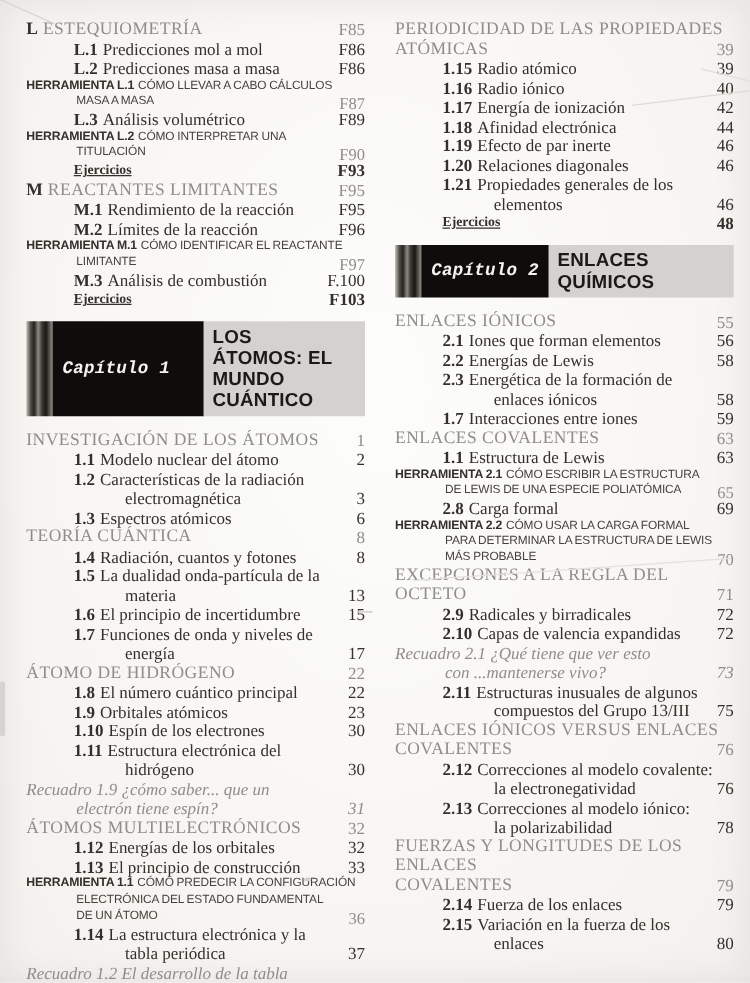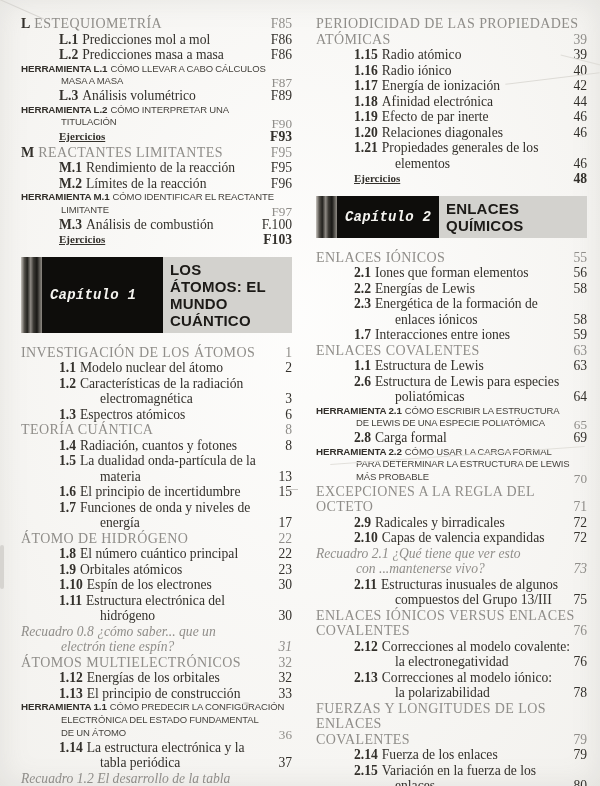--- a/index.html
+++ b/index.html
@@ -188,21 +188,21 @@
     <div class="entry item">
       <span class="etext"><span class="enum">1.10</span><span class="elabel">Espín de los electrones</span></span>
       <span class="epage">30</span>
     </div>
     <div class="entry item">
       <span class="etext"><span class="enum">1.11</span><span class="elabel">Estructura electrónica del
 hidrógeno</span></span>
       <span class="epage">30</span>
     </div>
     <div class="entry box">
-      <span class="etext"><span class="elabel">Recuadro 0.8 ¿cómo saber... que un
+      <span class="etext"><span class="elabel">Recuadro 1.9 ¿cómo saber... que un
 electrón tiene espín?</span></span>
       <span class="epage">31</span>
     </div>
     <div class="entry section">
       <span class="etext"><span class="elabel">ÁTOMOS MULTIELECTRÓNICOS</span></span>
       <span class="epage">32</span>
     </div>
     <div class="entry item">
       <span class="etext"><span class="enum">1.12</span><span class="elabel">Energías de los orbitales</span></span>
       <span class="epage">32</span>
@@ -295,25 +295,20 @@
       <span class="etext"><span class="enum">1.7</span><span class="elabel">Interacciones entre iones</span></span>
       <span class="epage">59</span>
     </div>
     <div class="entry section">
       <span class="etext"><span class="elabel">ENLACES COVALENTES</span></span>
       <span class="epage">63</span>
     </div>
     <div class="entry item">
       <span class="etext"><span class="enum">1.1</span><span class="elabel">Estructura de Lewis</span></span>
       <span class="epage">63</span>
-    </div>
-    <div class="entry item">
-      <span class="etext"><span class="enum">2.6</span><span class="elabel">Estructura de Lewis para especies
-poliatómicas</span></span>
-      <span class="epage">64</span>
     </div>
     <div class="entry tool">
       <span class="etext"><span class="eprefix">HERRAMIENTA 2.1</span><span class="elabel">CÓMO ESCRIBIR LA ESTRUCTURA
 DE LEWIS DE UNA ESPECIE POLIATÓMICA</span></span>
       <span class="epage">65</span>
     </div>
     <div class="entry item">
       <span class="etext"><span class="enum">2.8</span><span class="elabel">Carga formal</span></span>
       <span class="epage">69</span>
     </div>

